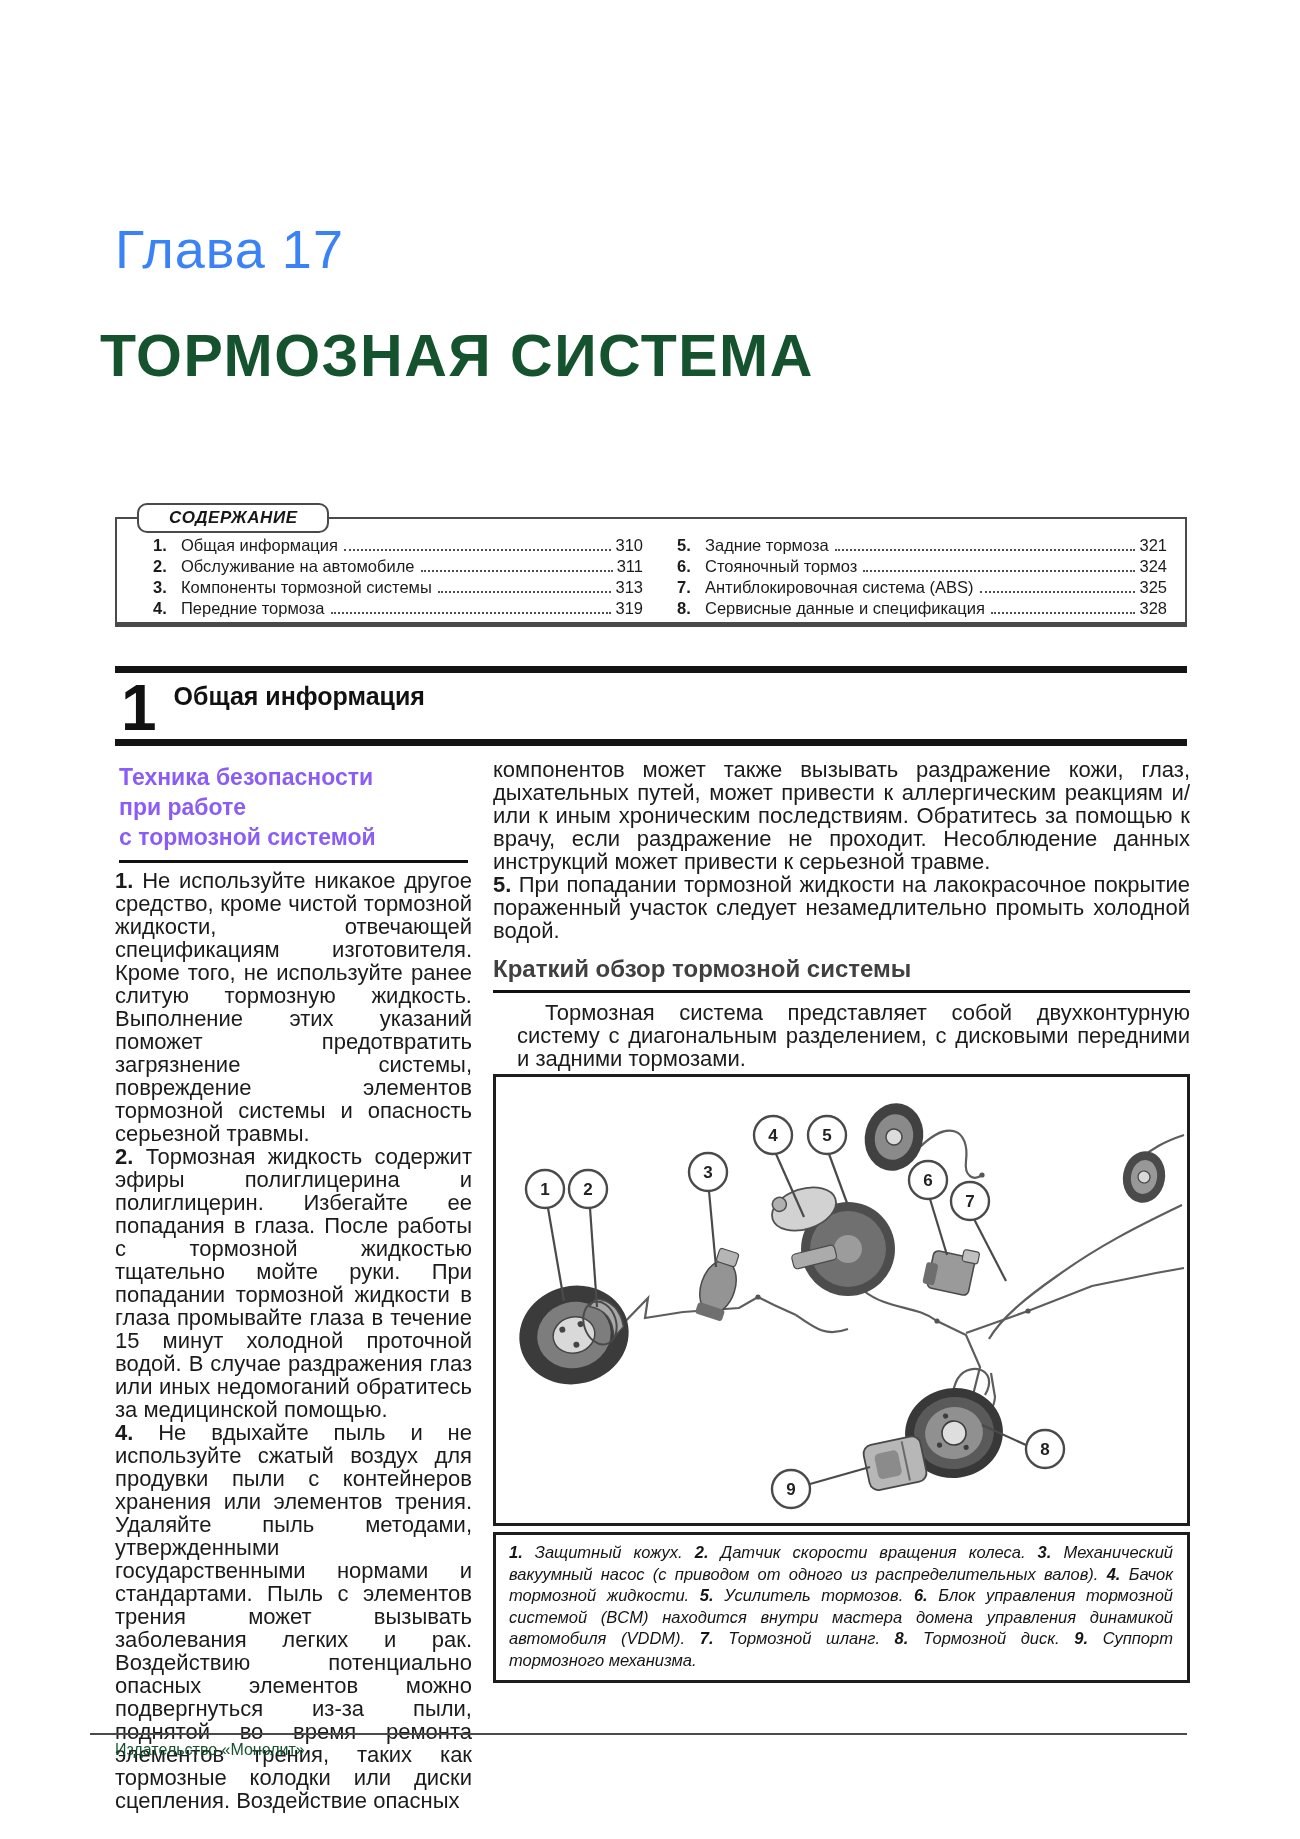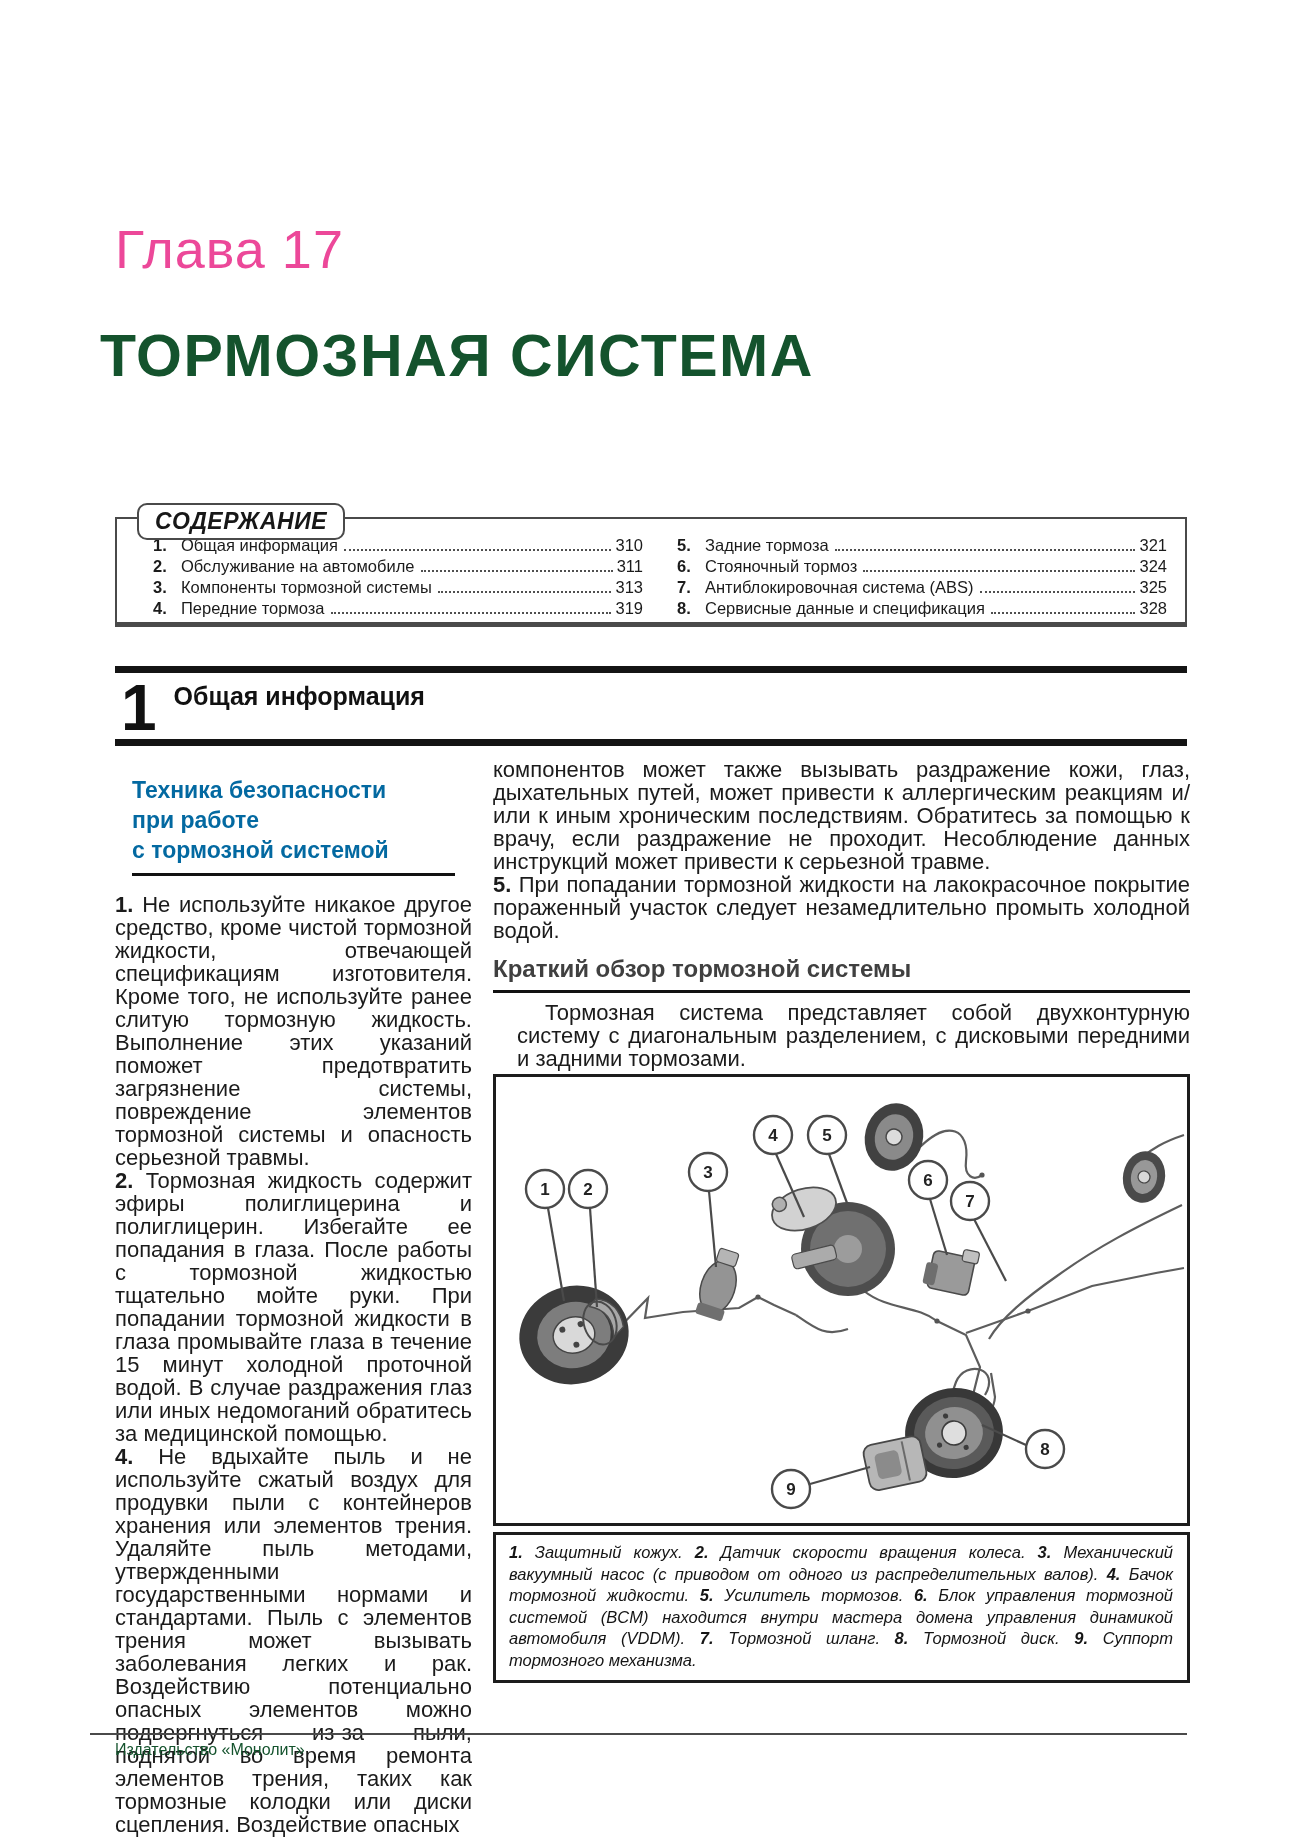--- a/index.html
+++ b/index.html
@@ -2,31 +2,31 @@
 <html lang="ru"><head>
 <meta charset="utf-8">
 <style>
   html,body{margin:0;padding:0;background:#e8e8e8;}
   .page{
     position:relative;width:1300px;height:1839px;background:#ffffff;
     font-family:"Liberation Sans","DejaVu Sans",sans-serif;color:#1b1b1b;
     margin:0 auto;overflow:hidden;
   }
   
-  .chapter{position:absolute;left:115px;top:218px;font-size:54px;font-weight:400;color:#ec4899;letter-spacing:1px;}
+  .chapter{position:absolute;left:115px;top:218px;font-size:54px;font-weight:400;color:#3b82f6;letter-spacing:1px;}
   .main-title{position:absolute;left:100px;top:322px;font-size:59px;font-weight:bold;color:#14532d;letter-spacing:1.5px;}
   
   .toc-box{
     position:absolute;left:115px;top:517px;width:1072px;box-sizing:border-box;
     border:2px solid #4a4a4a;border-bottom-width:5px;height:110px;
     padding:16px 18px 10px 36px;
   }
   .toc-tab{
     position:absolute;top:-16px;left:20px;background:#fff;border:2px solid #4a4a4a;
-    border-radius:10px;padding:3px 16px;font-size:23px;font-weight:bold;font-style:italic;
+    border-radius:10px;padding:3px 30px;font-size:17px;font-weight:bold;font-style:italic;
     letter-spacing:.5px;color:#171717;
   }
   .toc-cols{display:flex;gap:34px;}
   .toc-col{flex:1;min-width:0;}
   .toc-row{display:flex;align-items:baseline;font-size:16.5px;line-height:21px;white-space:nowrap;}
   .toc-num{font-weight:bold;width:28px;flex:0 0 28px;}
   .toc-label{flex:0 0 auto;}
   .toc-lead{flex:1 1 auto;border-bottom:2px dotted #4f4f4f;margin:0 4px 3px 6px;min-width:12px;}
   .toc-page{flex:0 0 auto;}
   
@@ -34,22 +34,22 @@
     position:absolute;left:115px;top:666px;width:1072px;box-sizing:border-box;
     border-top:7px solid #141414;border-bottom:7px solid #141414;height:80px;
     display:flex;align-items:flex-start;
   }
   .section-number{font-size:64px;font-weight:bold;line-height:62px;margin:4px 0 0 6px;color:#111;}
   .section-title{font-size:25px;font-weight:bold;margin:9px 0 0 17px;color:#111;}
   
   .col-left{position:absolute;left:115px;top:758px;width:357px;}
   .col-right{position:absolute;left:493px;top:758px;width:697px;}
   .h-left{
-    font-size:23px;font-weight:bold;line-height:30px;color:#0369a1;
-    padding-bottom:8px;border-bottom:3px solid #111;margin:17px;
+    font-size:23px;font-weight:bold;line-height:30px;color:#8b5cf6;
+    padding-bottom:8px;border-bottom:3px solid #111;margin:4px;
   }
   .h-right{
     font-size:24px;font-weight:bold;line-height:26px;color:#404040;
     padding-bottom:8px;border-bottom:3px solid #111;margin:14px 0 0 0;
   }
   .body-p{font-size:22px;line-height:23px;text-align:justify;margin:0;}
   .col-left .body-p:first-of-type{margin-top:6px;}
   .pnum{font-weight:bold;}
   .indent{text-indent:28px;margin-left:24px;}
   .intro{margin-top:8px;}

